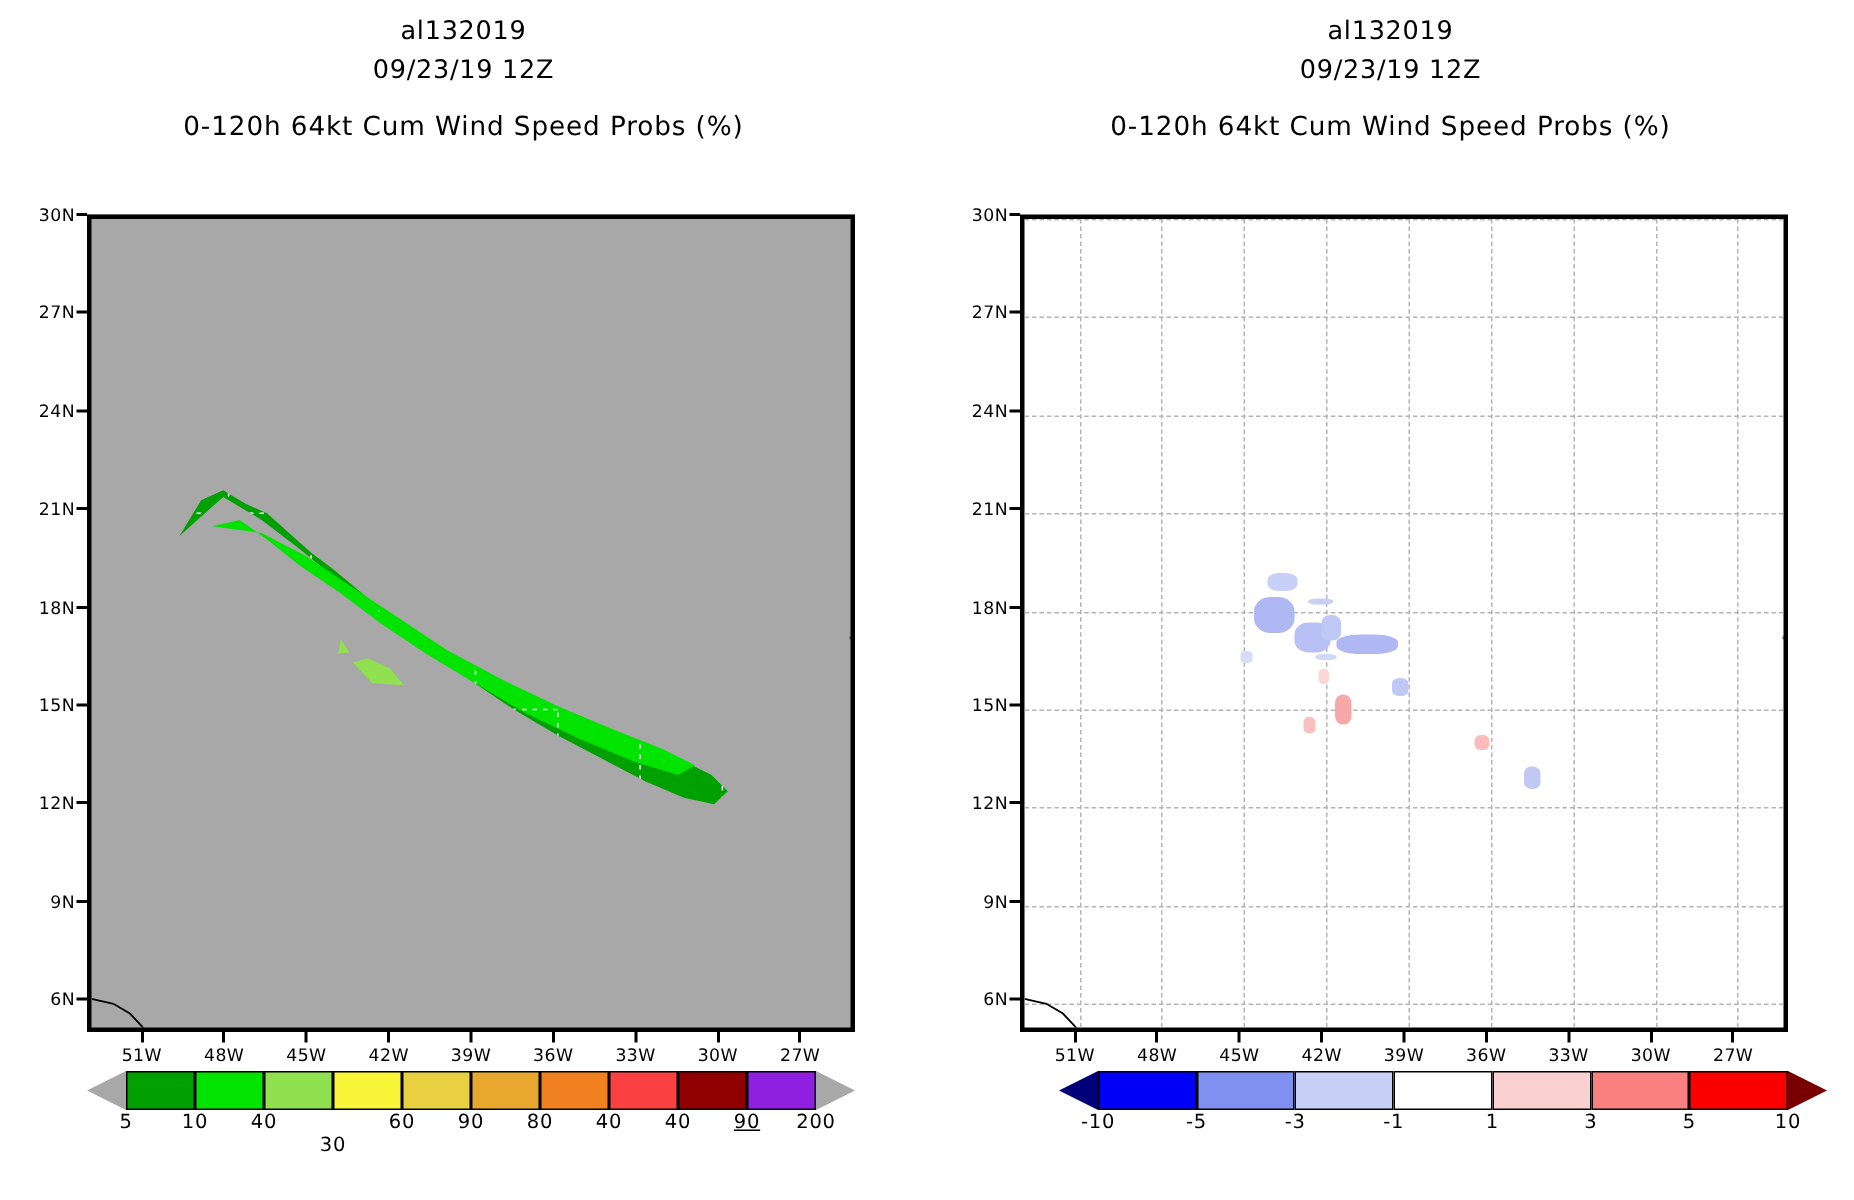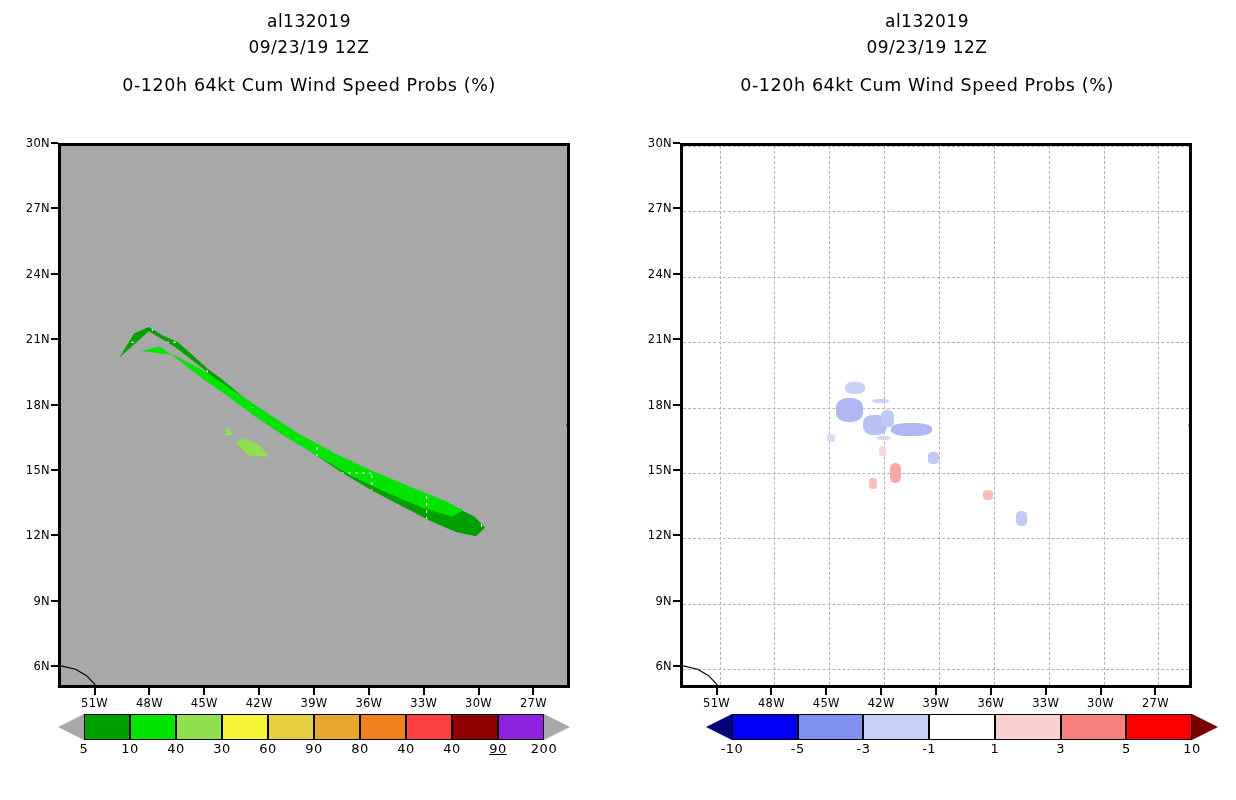--- a/index.html
+++ b/index.html
@@ -178,21 +178,21 @@
           <div class="cbar-cell" style="background: rgb(240, 128, 32);"></div>
           <div class="cbar-cell" style="background: rgb(250, 64, 64);"></div>
           <div class="cbar-cell" style="background: rgb(144, 0, 0);"></div>
           <div class="cbar-cell" style="background: rgb(144, 32, 224);"></div>
           <div class="cap cap-r" style="border-left: 26px solid rgb(168, 168, 168);"></div>
         </div>
       <div class="cbar-ticks" id="cbar-left-ticks">
           <div class="cbar-tick" style="left: 26px;">5</div>
           <div class="cbar-tick" style="left: 72px;">10</div>
           <div class="cbar-tick" style="left: 118px;">40</div>
-          <div class="cbar-tick" style="left: 164px;">30</div>
+          <div class="cbar-tick" style="left: 164px; margin-top: 15px;">30</div>
           <div class="cbar-tick" style="left: 210px;">60</div>
           <div class="cbar-tick" style="left: 256px;">90</div>
           <div class="cbar-tick" style="left: 302px;">80</div>
           <div class="cbar-tick" style="left: 348px;">40</div>
           <div class="cbar-tick" style="left: 394px;">40</div>
           <div class="cbar-tick" style="left: 440px; text-decoration: underline;">90</div>
           <div class="cbar-tick" style="left: 486px;">200</div>
         </div>
     </div>
   </div>

